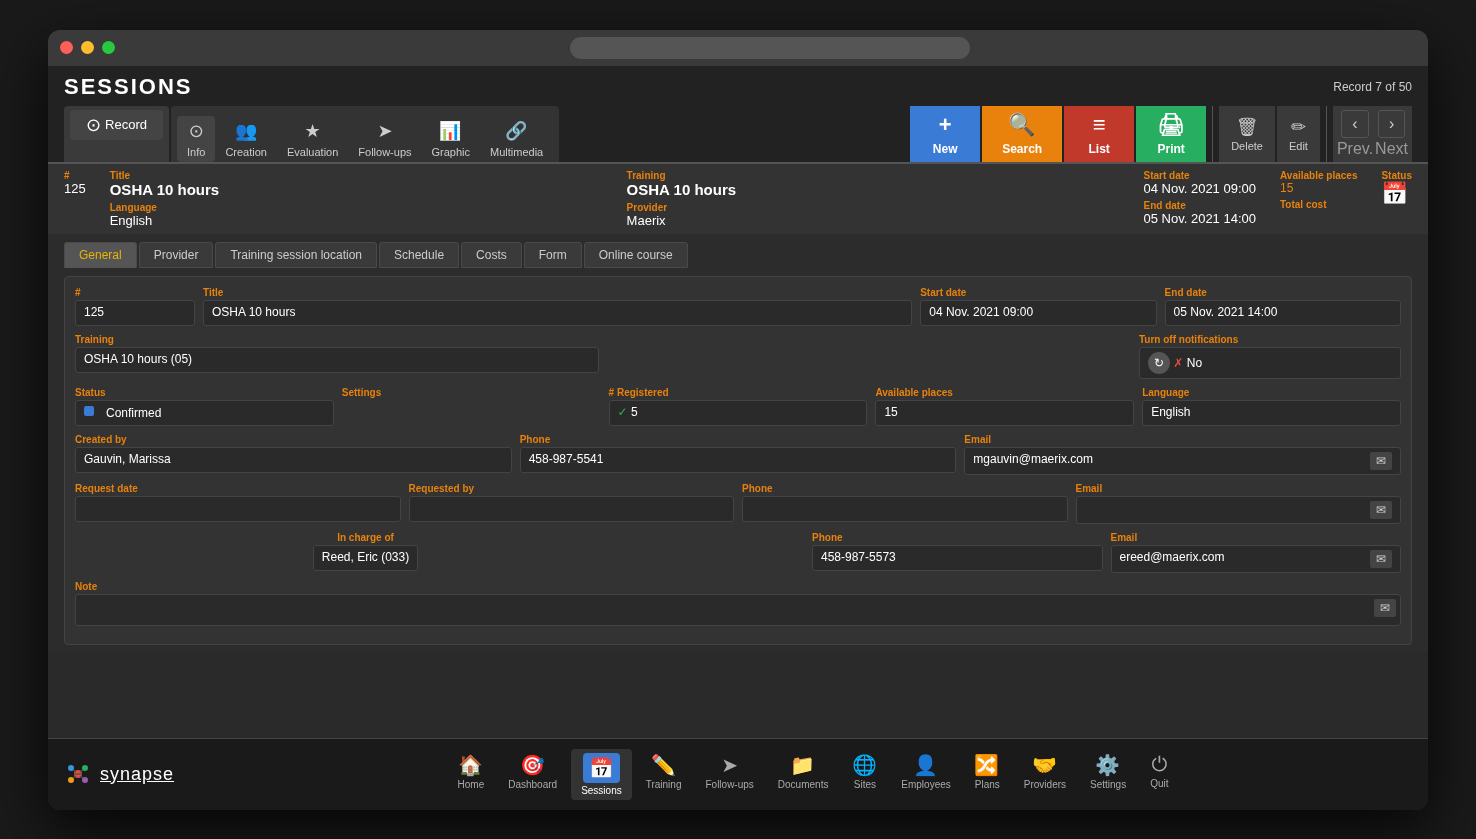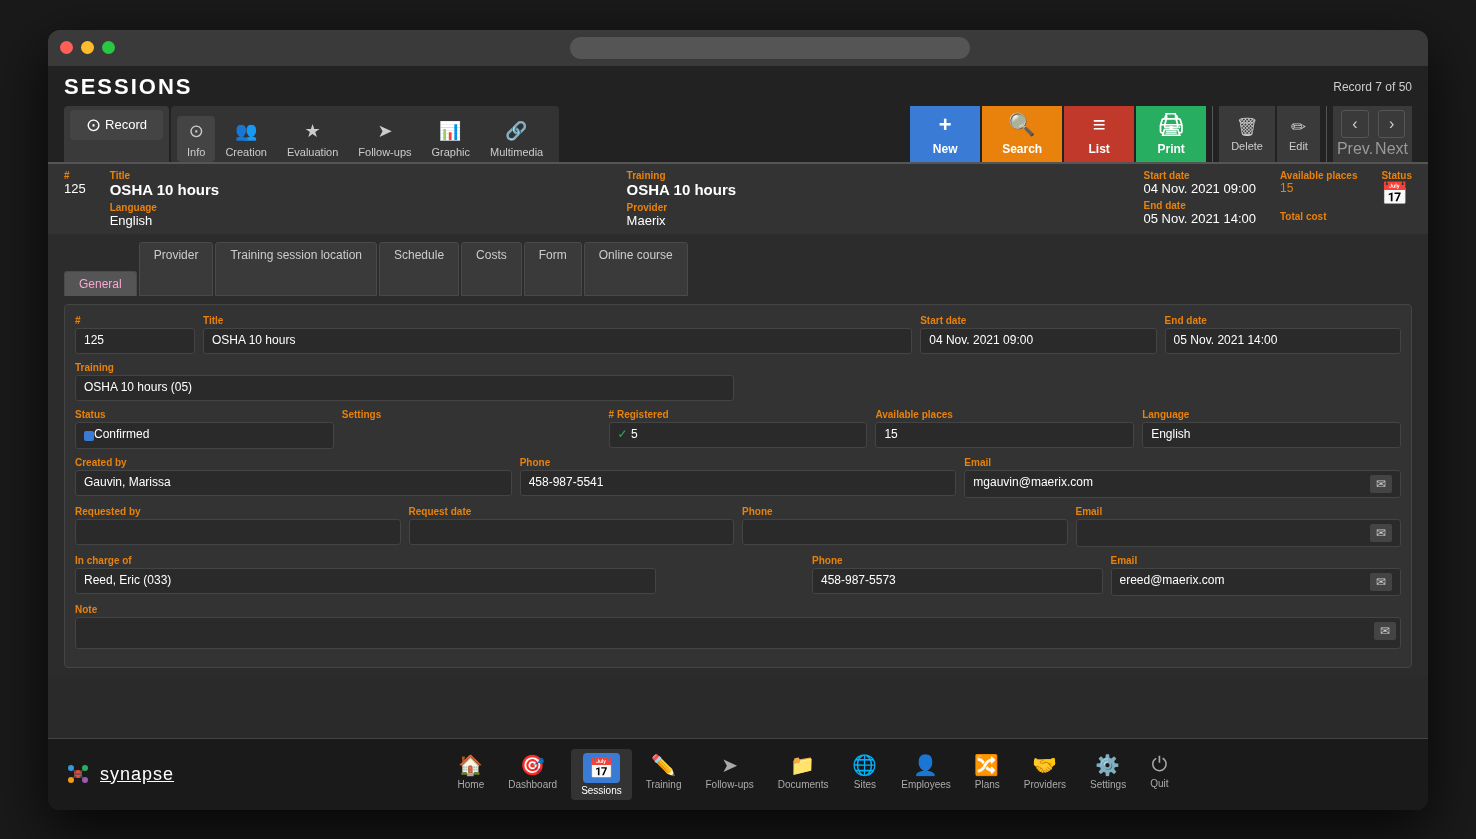--- a/index.html
+++ b/index.html
@@ -206,23 +206,22 @@
       padding: 5px 14px;
       background: #3a3a3a;
       color: #ccc;
       font-size: 12px;
       cursor: pointer;
       border-radius: 3px 3px 0 0;
       border: 1px solid #4a4a4a;
     }
     .sub-tab.active {
       background: #555;
-      color: #f9a8d4;
+      color: #eab308;
       border-bottom: none;
-      margin-top: 29px;
     }
 
     
     .form-section {
       background: #333;
       border-radius: 4px;
       padding: 10px;
       border: 1px solid #444;
     }
     .form-row {
@@ -245,22 +244,22 @@
       background: #2a2a2a;
       border: 1px solid #444;
       border-radius: 3px;
       padding: 4px 8px;
       color: #fff;
       font-size: 12px;
       min-height: 26px;
     }
     .status-badge {
       display: inline-flex;
-      align-items: flex-end;
-      gap: 0;
+      align-items: flex-start;
+      gap: 12px;
     }
     .status-dot {
       width: 10px; height: 10px;
       background: #3a7bd5;
       border-radius: 2px;
     }
     .online-icon { color: #aaa; font-size: 14px; }
     .check-icon { color: #27ae60; }
     .x-icon { color: #e74c3c; }
     .email-btn {
@@ -465,21 +464,21 @@
       </div>
       <div class="info-group">
         <span class="info-label">Start date</span>
         <span class="info-value">04 Nov. 2021 09:00</span>
         <span class="info-label" style="margin-top:4px;">End date</span>
         <span class="info-value">05 Nov. 2021 14:00</span>
       </div>
       <div class="info-group">
         <span class="info-label">Available places</span>
         <span class="avail-orange">15</span>
-        <span class="total-cost-label" style="margin-top:16px;">Total cost</span>
+        <span class="total-cost-label" style="margin-top:4px;">Total cost</span>
       </div>
       <div class="info-group">
         <span class="info-label">Status</span>
         <span style="font-size:22px; color:#3a7bd5;">📅</span>
       </div>
     </div>
 
     <div class="main-content">
 
       <div class="sub-tabs">
@@ -514,20 +513,28 @@
         </div>
 
         <div class="form-row">
           <div class="form-field" style="flex:2;">
             <span class="field-label">Training</span>
             <div class="field-value">OSHA 10 hours (05)</div>
           </div>
           <div class="form-field" style="flex:2;">
             <div class="field-value" style="background:transparent;border:none;"></div>
           </div>
+          <div class="form-field">
+            <span class="field-label">Turn off notifications</span>
+            <div class="field-value">
+              <button class="refresh-btn">↻</button>
+              <span class="x-icon">✗</span>
+              <span>No</span>
+            </div>
+          </div>
         </div>
 
         <div class="form-row">
           <div class="form-field">
             <span class="field-label">Status</span>
             <div class="field-value">
               <span class="status-badge">
                 <span class="status-dot"></span>
                 <span>Confirmed</span>
               </span>
@@ -566,41 +573,41 @@
             <span class="field-label">Email</span>
             <div class="field-value">
               <span>mgauvin@maerix.com</span>
               <button class="email-btn">✉</button>
             </div>
           </div>
         </div>
 
         <div class="form-row">
           <div class="form-field">
+            <span class="field-label">Request date</span>
+            <div class="field-value">&nbsp;</div>
+          </div>
+          <div class="form-field">
             <span class="field-label">Requested by</span>
-            <div class="field-value">&nbsp;</div>
-          </div>
-          <div class="form-field">
-            <span class="field-label">Request date</span>
             <div class="field-value">&nbsp;</div>
           </div>
           <div class="form-field">
             <span class="field-label">Phone</span>
             <div class="field-value">&nbsp;</div>
           </div>
           <div class="form-field">
             <span class="field-label">Email</span>
             <div class="field-value">
               <button class="email-btn">✉</button>
             </div>
           </div>
         </div>
 
         <div class="form-row">
-          <div class="form-field" style="flex:2;">
+          <div class="form-field" style="flex:2;align-items:center;">
             <span class="field-label">In charge of</span>
             <div class="field-value">Reed, Eric (033)</div>
           </div>
           <div class="form-field" style="max-width:140px;">
             <div class="field-value" style="background:transparent;border:none;"></div>
           </div>
           <div class="form-field">
             <span class="field-label">Phone</span>
             <div class="field-value">458-987-5573</div>
           </div>

